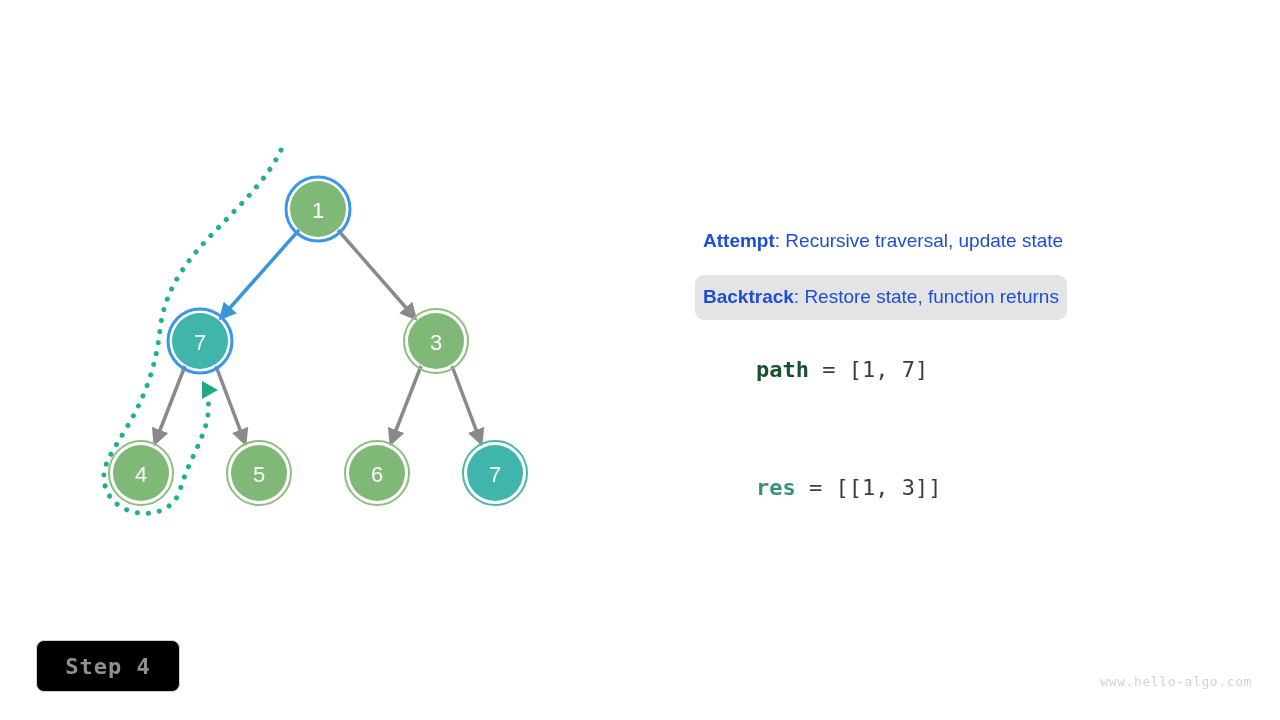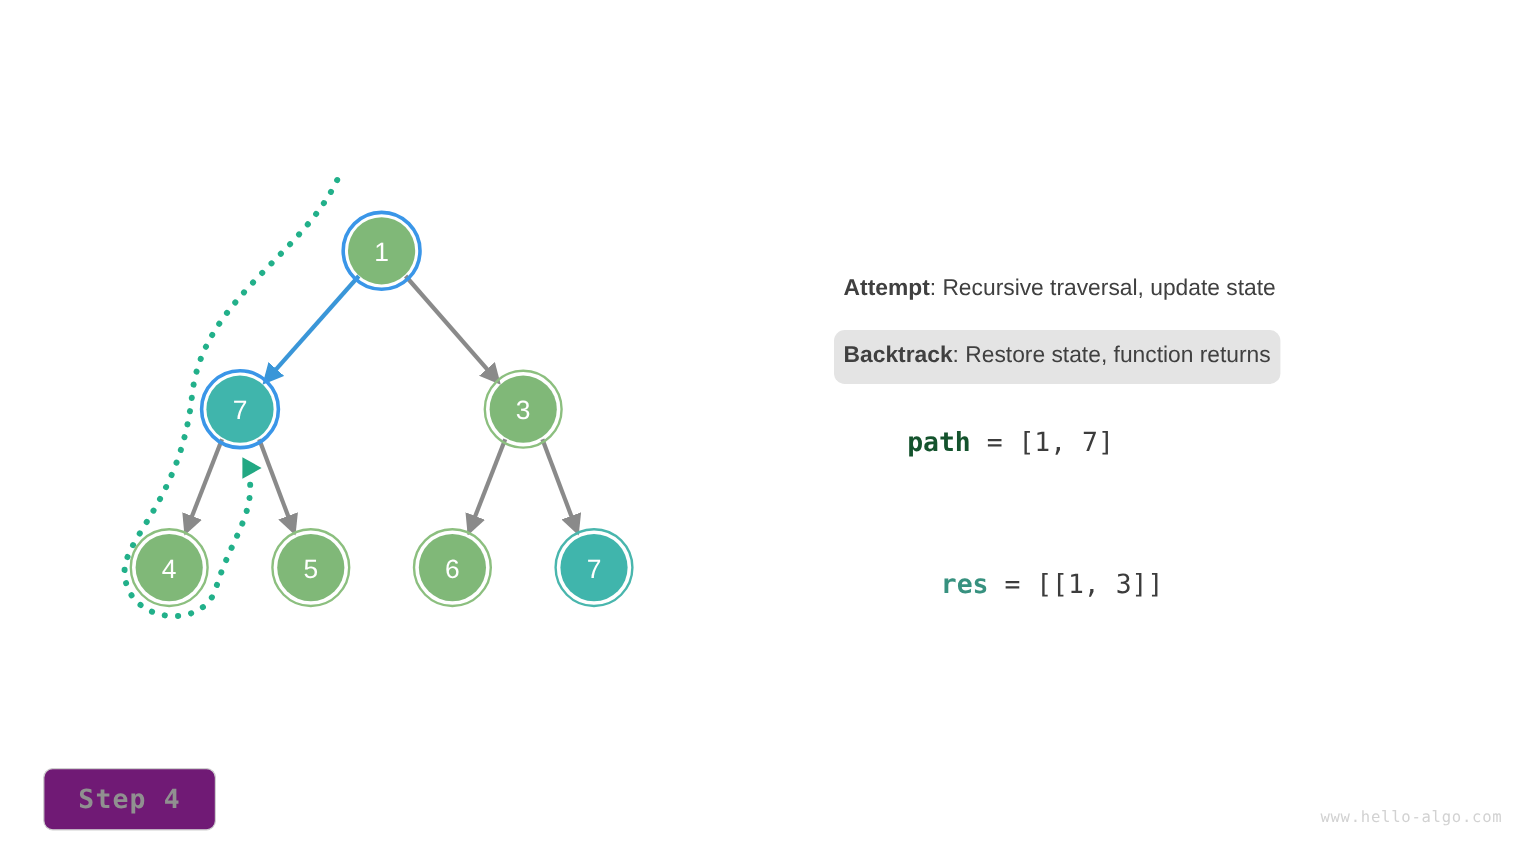--- a/index.html
+++ b/index.html
@@ -42,21 +42,21 @@
 
   
   #info-panel {
     position: absolute;
     left: 703px;
     top: 226px;
     width: 520px;
   }
   .desc-line {
     font-size: 19px;
-    color: #404040;
+    color: #1d4ed8;
     line-height: 26px;
     padding: 2px 0 2px 0;
     white-space: nowrap;
   }
   .desc-line.highlighted {
     background: #e4e4e4;
     border-radius: 9px;
     padding: 9px 8px 10px 8px;
     margin-left: -8px;
     margin-top: 19px;
@@ -69,33 +69,33 @@
   .state-line {
     font-family: "DejaVu Sans Mono", "Liberation Mono", monospace;
     font-size: 22px;
     color: #3c3c3c;
     white-space: pre;
     letter-spacing: 0px;
   }
   #path-line { position: absolute; left: 0px; top: 106px; }
   #res-line  { position: absolute; left: 0px; top: 224px; }
   .var-path { color: #14532d; font-weight: bold; }
-  .var-res  { color: #37917f; font-weight: bold; margin-left: 28px; }
+  .var-res  { color: #37917f; font-weight: bold; }
 
   
   #step-badge {
     position: absolute;
     left: 36px;
     top: 640px;
     width: 144px;
     height: 52px;
     box-sizing: border-box;
     border: 1px solid #cfcfcf;
     border-radius: 8px;
-    background: #701a75;
+    background: #000000;
     display: flex;
     align-items: center;
     justify-content: center;
     font-family: "DejaVu Sans Mono", "Liberation Mono", monospace;
     font-size: 22px;
     font-weight: bold;
     color: #909090;
     letter-spacing: 1px;
   }
 

